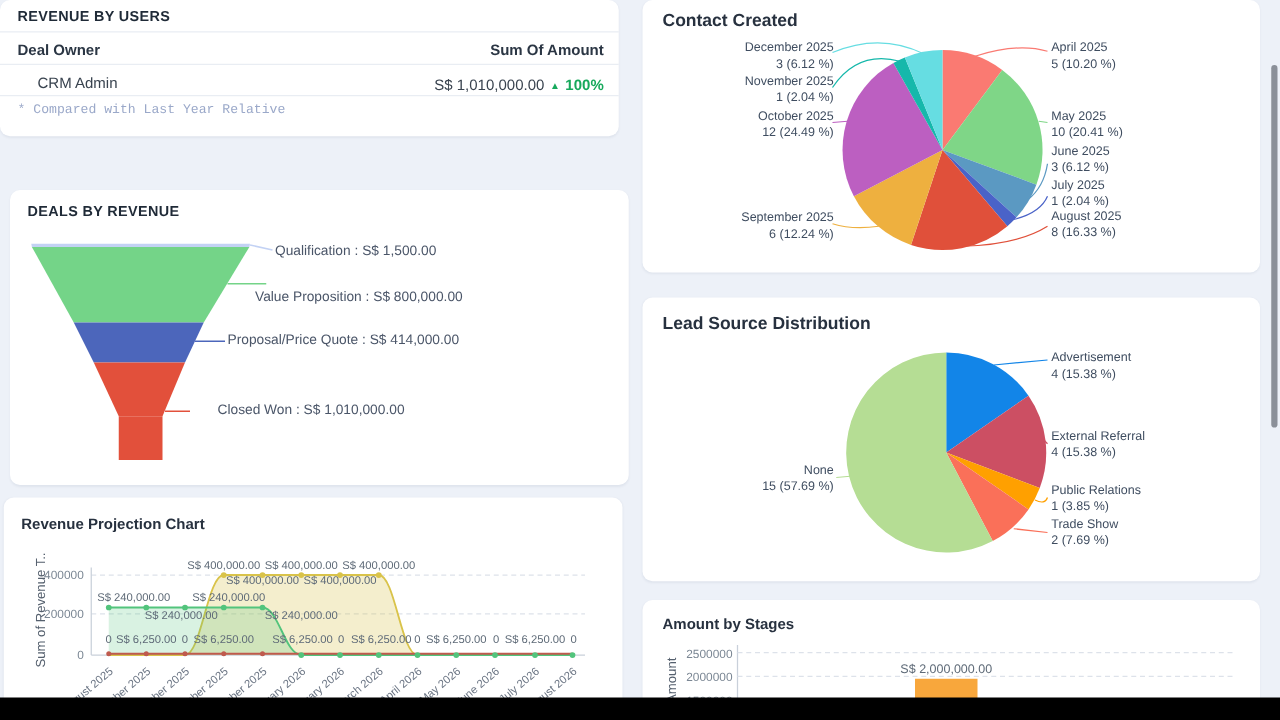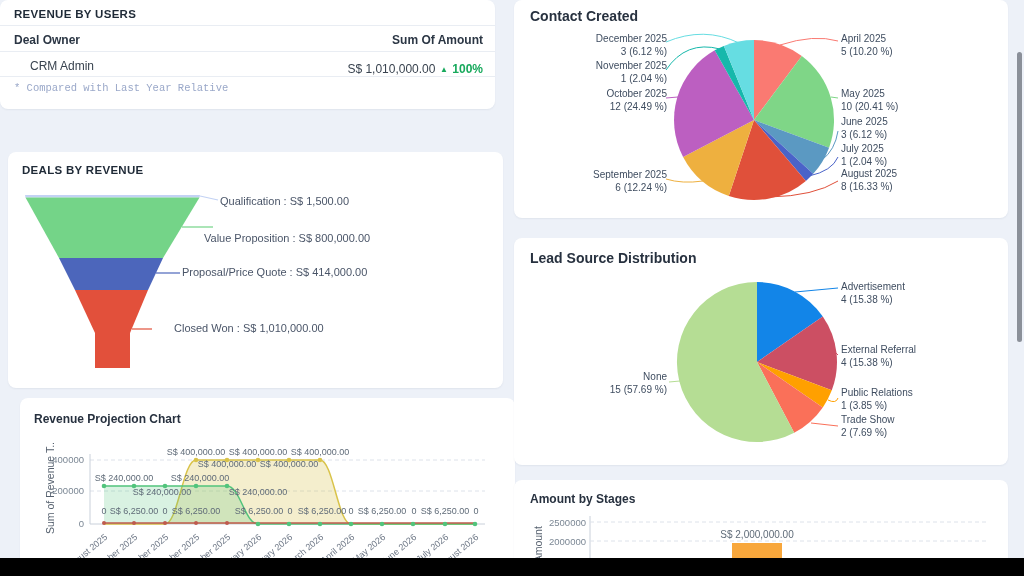--- a/index.html
+++ b/index.html
@@ -63,21 +63,21 @@
     <path d="M174,75 L205,75" fill="none" stroke-width="1.2" stroke="#74d488"></path>
     <path d="M148,121 L172,121" fill="none" stroke-width="1.2" stroke="#4c66bb"></path>
     <path d="M124,177 L144,177" fill="none" stroke-width="1.2" stroke="#e2503b"></path>
   </svg>
   <div class="fun-label" style="left:212px;top:43px;">Qualification : S$ 1,500.00</div>
   <div class="fun-label" style="left:196px;top:68px;margin-top:12px;">Value Proposition : S$ 800,000.00</div>
   <div class="fun-label" style="left:174px;top:114px;">Proposal/Price Quote : S$ 414,000.00</div>
   <div class="fun-label" style="left:146px;top:170px;margin-left:20px;">Closed Won : S$ 1,010,000.00</div>
 </div>
 
-<div class="card" style="left:20px;top:398px;width:495px;height:172px;">
+<div class="card" style="left:3px;top:398px;width:495px;height:172px;">
   <div class="t-title" style="top:14px;font-size:12px;">Revenue Projection Chart</div>
   <div class="ylab" style="left:-30px;top:84px;">Sum of Revenue T..</div>
   <svg width="495" height="172" viewBox="0 0 495 172">
 
     <line x1="70" y1="62" x2="465" y2="62" stroke="#dde2ea" stroke-dasharray="4,3"></line>
     <line x1="70" y1="93" x2="465" y2="93" stroke="#dde2ea" stroke-dasharray="4,3"></line>
     <line x1="70" y1="56" x2="70" y2="126" stroke="#c9d0da"></line>
     <line x1="70" y1="126" x2="465" y2="126" stroke="#c9d0da"></line>
 
     <path d="M84,126 L145,126 C158,126 163,62 176,62 L300,62 C313,62 318,126 331,126 L455,126 Z" fill-opacity="0.28" stroke="none" fill="#d9c34a"></path>

